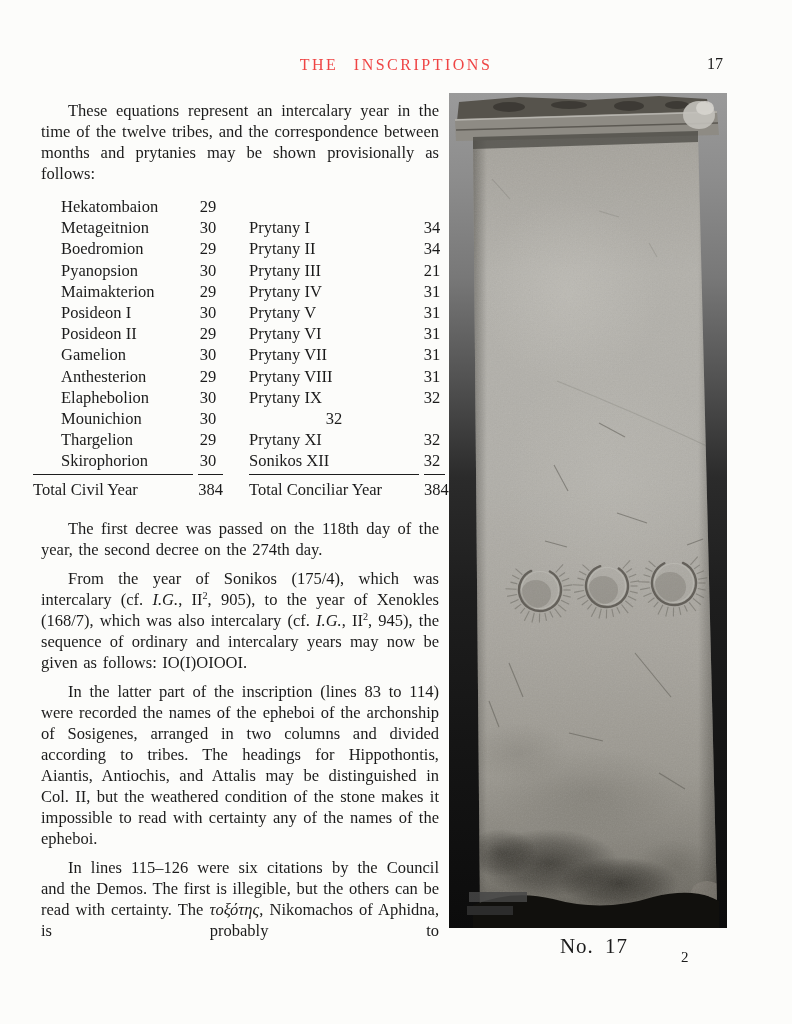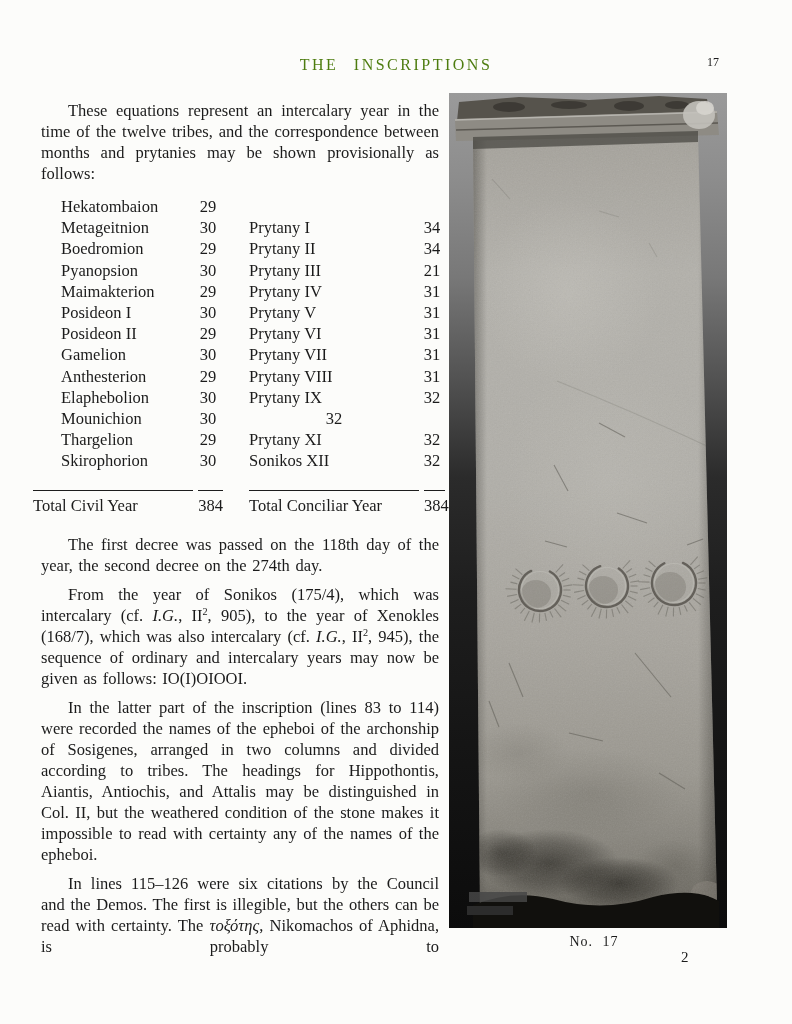--- a/index.html
+++ b/index.html
@@ -3,46 +3,46 @@
 <meta charset="utf-8">
 <style>
   html,body{margin:0;padding:0;background:#e8e8e6;}
   .page{
     position:relative;width:792px;height:1024px;margin:0 auto;
     background:#fcfcfa;color:#1b1b1b;overflow:hidden;
     font-family:"Liberation Serif", serif;
   }
   .running-head{
     position:absolute;top:56px;left:0;width:792px;text-align:center;
-    font-size:16px;letter-spacing:2.5px;word-spacing:9px;color:#4d7c0f;
+    font-size:16px;letter-spacing:2.5px;word-spacing:9px;color:#ef4444;
   }
-  .page-number{position:absolute;top:55px;left:707px;font-size:12px;}
+  .page-number{position:absolute;top:55px;left:707px;font-size:16px;}
   .text-column{
     position:absolute;left:33px;top:92px;width:414px;
     font-size:16.5px;line-height:21px;text-align:justify;word-spacing:1.5px;
   }
   .para{margin:8px;text-indent:27px;}
   .para.justify-last{text-align-last:justify;}
   .para i{font-style:italic;}
   .para sup{font-size:62%;line-height:0;vertical-align:super;}
   
   .cal-table{margin:12px 0 18px 0;font-size:16.5px;text-align:left;word-spacing:normal;}
   .cal-row,.cal-totals{display:grid;grid-template-columns:160px 30px 26px 170px 26px;line-height:21.2px;}
   .c-month{padding-left:28px;}
   .c-num,.c-pnum{text-align:center;}
-  .cal-totals{margin-top:18px;}
+  .cal-totals{margin-top:2px;}
   .cal-totals .c-month{padding-left:0;}
   .cal-totals .c-month,.cal-totals .c-pryt{border-top:1.5px solid #1d1d1d;padding-top:4px;}
   .cal-totals .c-num,.cal-totals .c-pnum{border-top:1.5px solid #1d1d1d;padding-top:4px;margin-left:5px;}
   
   .photo{position:absolute;left:449px;top:93px;width:278px;height:835px;margin:0;}
   .photo svg{display:block;width:278px;height:835px;}
   .caption{
     position:absolute;left:455px;top:934px;width:278px;text-align:center;
-    font-size:14px;letter-spacing:1px;word-spacing:5px;
+    font-size:21px;letter-spacing:1px;word-spacing:5px;
   }
   .sig-mark{position:absolute;left:681px;top:949px;font-size:15px;}
 </style>
 </head>
 <body>
 
 <div class="page">
 
   <div class="running-head">THE INSCRIPTIONS</div>
   <div class="page-number">17</div>

